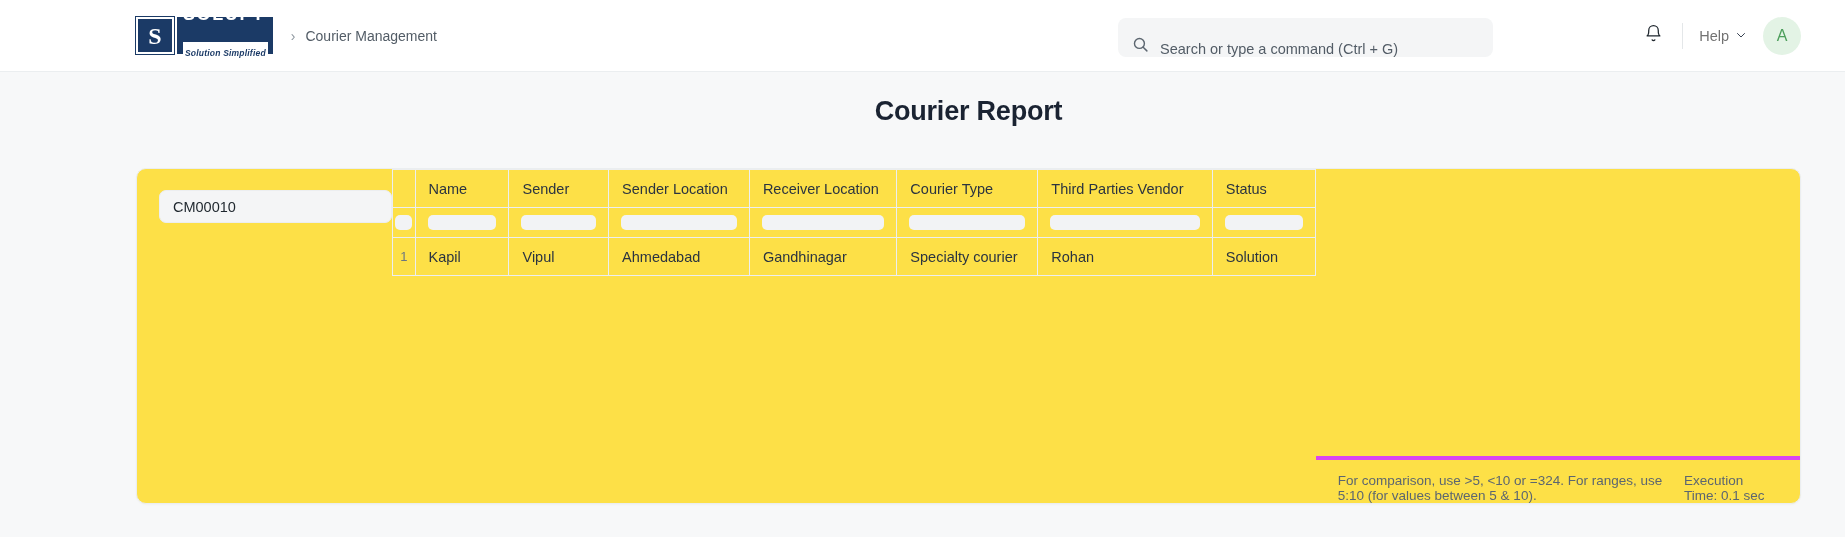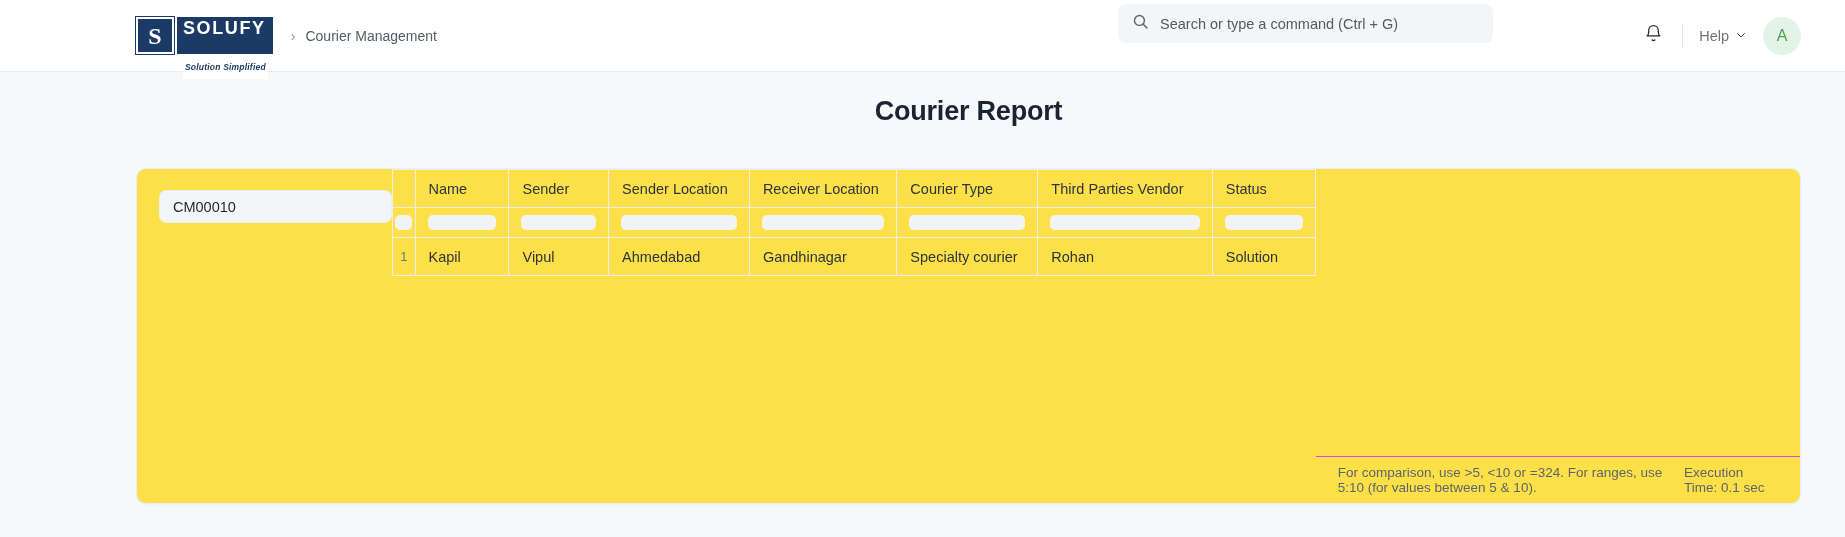--- a/index.html
+++ b/index.html
@@ -42,21 +42,21 @@
     border: 2px solid #ffffff;
     outline: 1px solid #1b3a66;
     line-height: 1;
   }
   .logo-text {
     background: #1b3a66;
     margin-left: 3px;
     padding: 2px 5px 2px 6px;
     display: flex;
     flex-direction: column;
-    justify-content: flex-start;
+    justify-content: center;
   }
   .logo-title {
     color: #ffffff;
     font-weight: 700;
     font-size: 18px;
     letter-spacing: 1.6px;
     line-height: 1;
     font-family: "Liberation Sans", sans-serif;
   }
   .logo-sub {
@@ -77,27 +77,27 @@
     margin: 0 10px 0 18px;
   }
   .crumb-link {
     color: #525c66;
     font-size: 14px;
   }
 
   .search-box {
     position: absolute;
     left: 1118px;
-    top: 4px;
+    top: 18px;
     width: 375px;
     height: 39px;
     background: #f4f5f6;
     border-radius: 8px;
     display: flex;
-    align-items: center;
+    align-items: flex-end;
     padding: 0 14px;
     gap: 11px;
   }
   .search-box .ph { color: #525c66; font-size: 14.5px; }
 
   .nav-right {
     margin-left: auto;
     display: flex;
     align-items: center;
     gap: 0;
@@ -211,24 +211,24 @@
   .c1 { width: 190px; }
   .c2 { width: 190px; }
   .c3 { width: 190px; }
   .c4 { width: 188px; }
   .c5 { width: 187px; }
   .c6 { width: 240px; }
   .c7 { width: 188px; }
 
   .card-foot {
     margin-top: auto;
-    border-top: 1px solid #d946ef;
+    border-top: 4px solid #d946ef;
     height: 47px;
     display: flex;
-    align-items: center;
+    align-items: flex-end;
     padding: 0 22px;
     font-size: 13.5px;
     color: #5c6670;
   }
   .exec-time { margin-left: auto; }
 </style>
 </head>
 <body>
 
 <div class="navbar">

